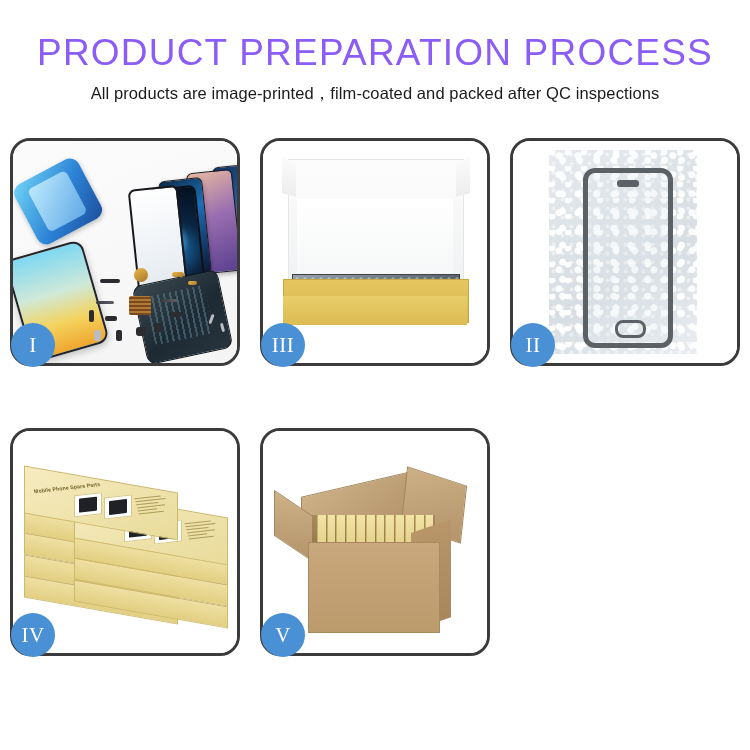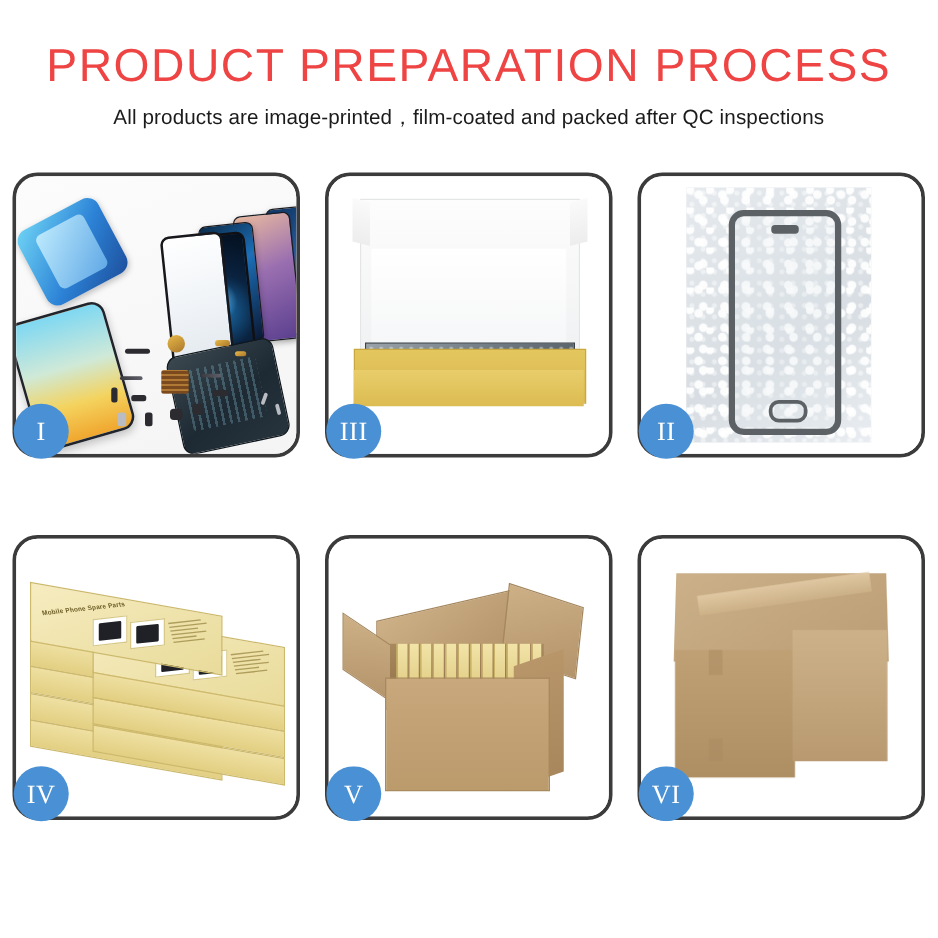--- a/index.html
+++ b/index.html
@@ -13,21 +13,21 @@
     font-family: "Liberation Sans", sans-serif;
     overflow: hidden;
     position: relative;
   }
 
   
   .header { text-align: center; padding-top: 30px; }
   .title {
     font-size: 37px;
     letter-spacing: 1.2px;
-    color: #ef4444;
+    color: #8b5cf6;
     font-weight: 400;
     line-height: 46px;
     white-space: nowrap;
   }
   .subtitle {
     font-size: 16.5px;
     color: #1b1b1b;
     font-weight: 400;
     margin-top: 7px;
     letter-spacing: 0.1px;
@@ -440,25 +440,14 @@
         <span></span>
           <span></span>
       </div>
       <div class="flap flap-front"></div>
       <div class="carton-side"></div>
       <div class="carton-body"></div>
     </div>
     <div class="badge">V</div>
   </div>
 
-  <div class="panel">
-    <div class="panel-inner p6">
-      <div class="c6-top"></div>
-      <div class="c6-tape"></div>
-      <div class="c6-front"></div>
-      <div class="c6-rightside"></div>
-      <div class="c6-seam" style="left:24%;top:40%;width:5%;height:9%;"></div>
-      <div class="c6-seam" style="left:24%;top:72%;width:5%;height:8%;"></div>
-    </div>
-    <div class="badge">VI</div>
-  </div>
 
 </div>
 
 </body></html>

